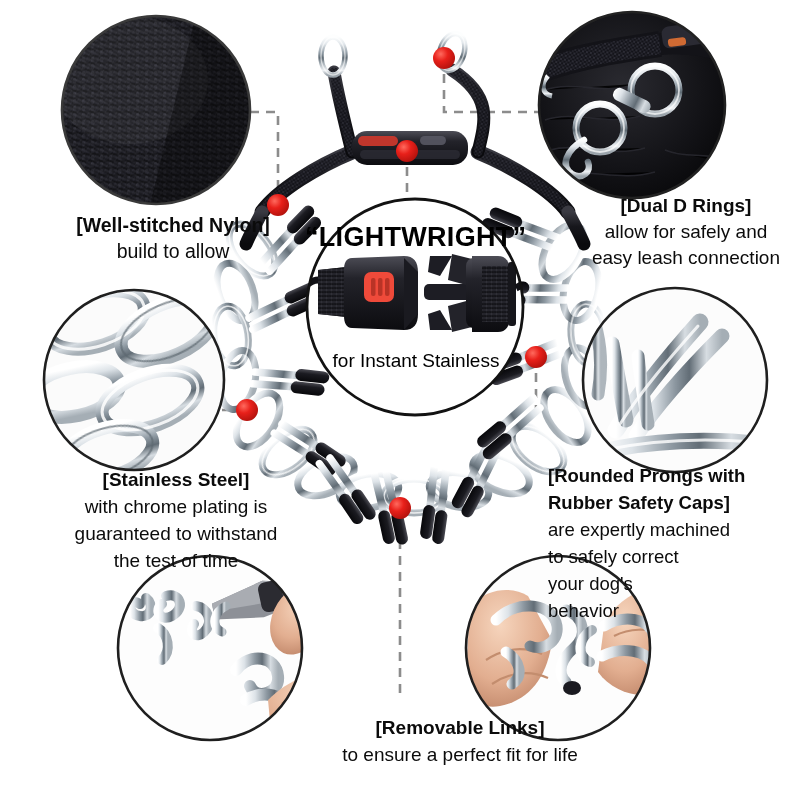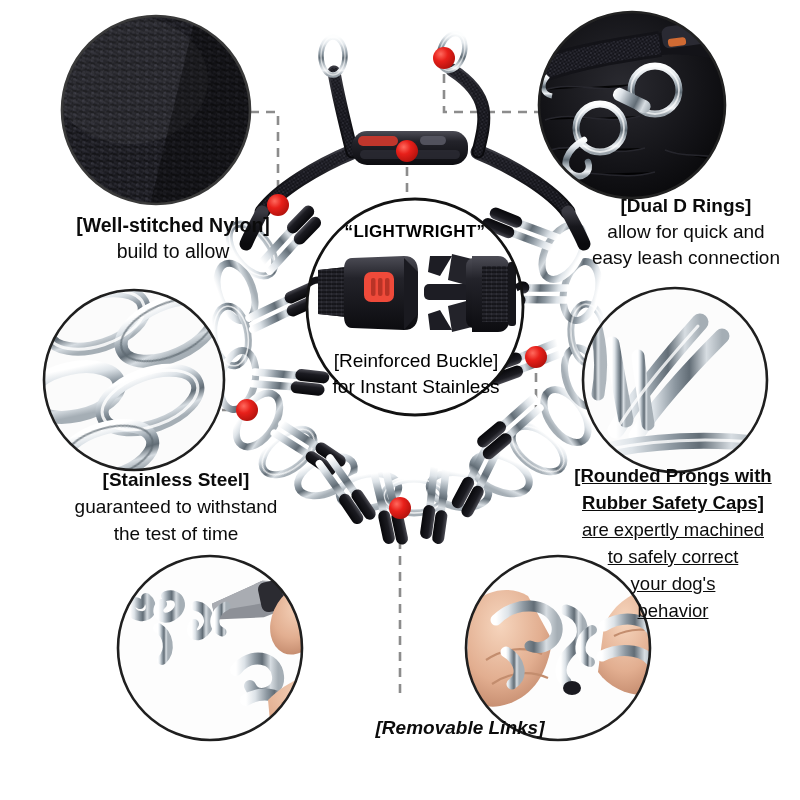--- a/index.html
+++ b/index.html
@@ -12,29 +12,29 @@
   }
   #stage{position:absolute;left:0;top:0;width:800px;height:800px;}
   .layer{position:absolute;left:0;top:0;width:800px;height:800px;}
   svg.layer{pointer-events:none;}
 
   
   .callout{position:absolute;color:#0b0b0b;}
   .callout .hd{font-weight:bold;}
   .callout .ln{white-space:nowrap;}
   .c-left{text-align:left;}
-  .c-right{text-align:center;text-decoration:underline;}
+  .c-right{text-align:left;}
   .c-center{text-align:center;}
 
   #callout-nylon{left:48px;top:212px;font-size:19.5px;line-height:26px;width:250px;text-align:center;}
   #callout-drings{left:578px;top:193px;font-size:19px;line-height:26px;width:216px;}
   #callout-steel{left:46px;top:466px;font-size:19px;line-height:27px;width:260px;text-align:center;}
   #callout-prongs{left:548px;top:462px;font-size:18.5px;line-height:27px;width:250px;}
-  #callout-links{left:250px;top:714px;font-size:19px;line-height:27px;width:420px;text-align:center;font-style:italic;}
-  #center-title{position:absolute;left:305px;top:222px;width:220px;text-align:center;font-size:17px;font-weight:bold;letter-spacing:.3px;}
+  #callout-links{left:250px;top:714px;font-size:19px;line-height:27px;width:420px;text-align:center;}
+  #center-title{position:absolute;left:305px;top:222px;width:220px;text-align:center;font-size:27px;font-weight:bold;letter-spacing:.3px;}
   #center-caption{position:absolute;left:292px;top:348px;width:248px;text-align:center;font-size:19px;line-height:26px;}
 </style>
 </head>
 <body>
 
 <div id="stage">
 
   <svg class="layer" viewBox="0 0 800 800" width="800" height="800">
     <defs>
 
@@ -492,44 +492,45 @@
 
   <div class="layer">
 
     <div class="callout c-center" id="callout-nylon">
       <div class="hd ln">[Well-stitched Nylon]</div>
       <div class="ln">build to allow</div>
     </div>
 
     <div class="callout c-center" id="callout-drings">
       <div class="hd ln">[Dual D Rings]</div>
-      <div class="ln">allow for quick and</div>
+      <div class="ln">allow for safely and</div>
       <div class="ln">easy leash connection</div>
     </div>
 
     <div class="callout c-left" id="callout-steel">
       <div class="hd ln">[Stainless Steel]</div>
+      <div class="ln">with chrome plating is</div>
       <div class="ln">guaranteed to withstand</div>
       <div class="ln">the test of time</div>
     </div>
 
     <div class="callout c-right" id="callout-prongs">
       <div class="hd ln">[Rounded Prongs with</div>
       <div class="hd ln">Rubber Safety Caps]</div>
       <div class="ln">are expertly machined</div>
       <div class="ln">to safely correct</div>
       <div class="ln">your dog's</div>
       <div class="ln">behavior</div>
     </div>
 
     <div class="callout c-center" id="callout-links">
       <div class="hd ln">[Removable Links]</div>
+      <div class="ln">to ensure a perfect fit for life</div>
     </div>
 
     <div id="center-title">“LIGHTWRIGHT”</div>
 
     <div id="center-caption">
-      <div class="hd ln">[Reinforced Buckle]</div>
       <div class="ln">for Instant Stainless</div>
     </div>
 
   </div>
 </div>
 
 </body></html>

